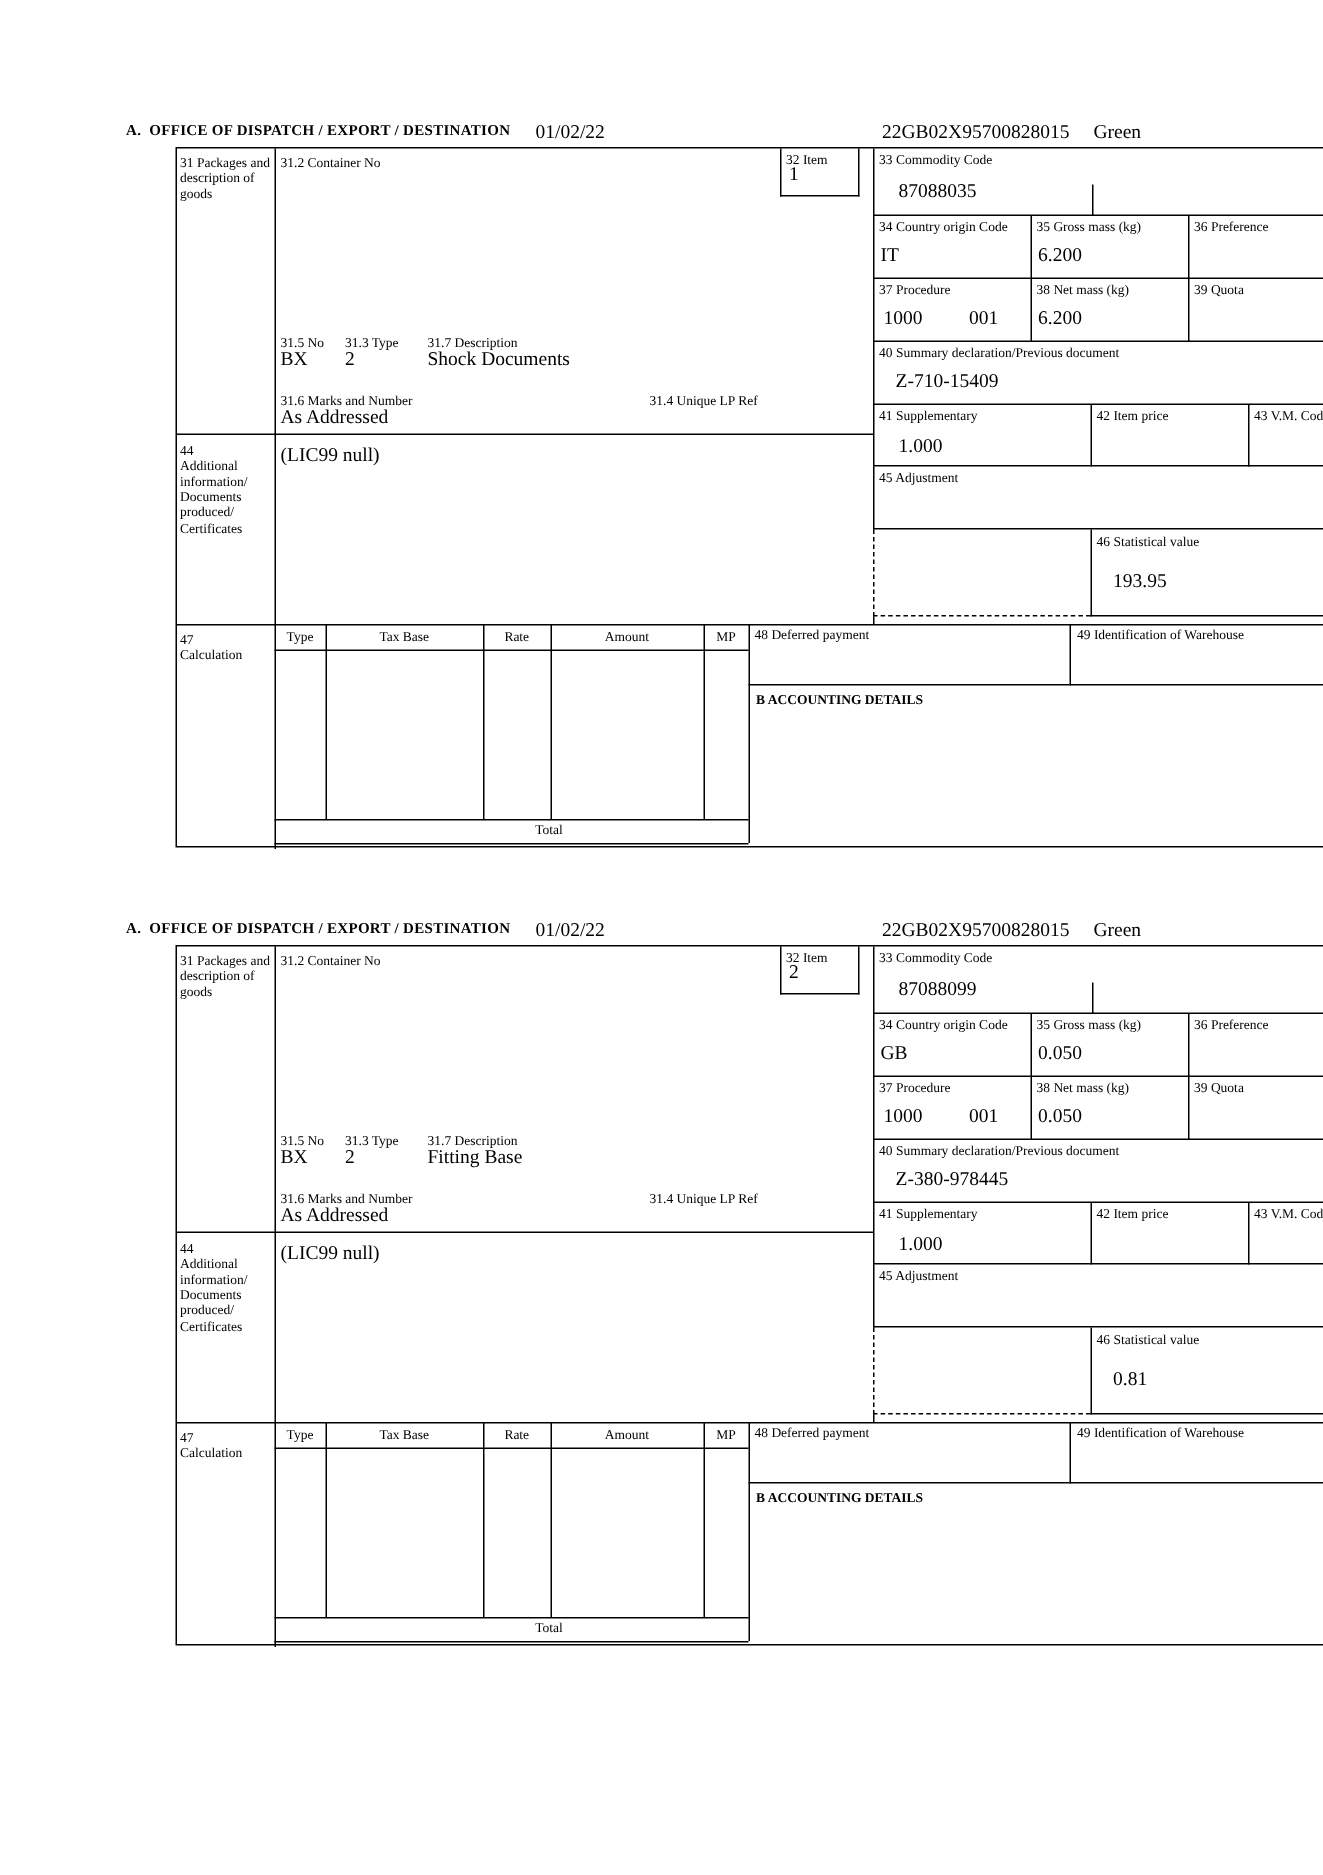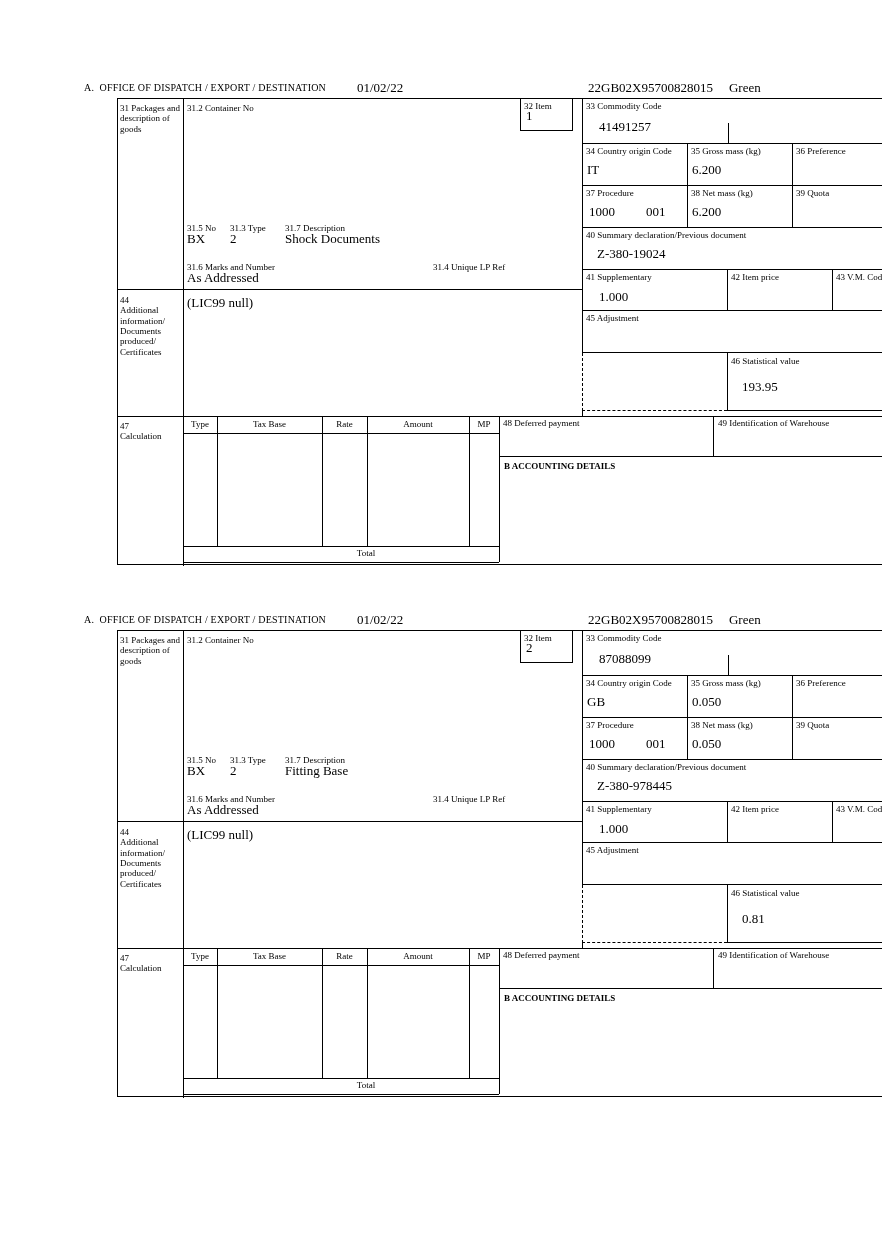--- a/index.html
+++ b/index.html
@@ -1,20 +1,20 @@
 <!DOCTYPE html>
 <html><head>
 <meta charset="utf-8">
 <style>
   * { box-sizing: border-box; }
   body { margin: 0; background: #ffffff; }
   .page { position: relative; width: 882px; height: 1250px; background: #fff;
           font-family: "Liberation Serif", "DejaVu Serif", serif; color: #000; overflow: hidden; }
   .block { position: absolute; left: 81px; width: 780px; height: 503px; }
-  .hdr-a { position: absolute; left: 3px; top: 2px; font-size: 10px; font-weight: normal;
+  .hdr-a { position: absolute; left: 3px; top: 2px; font-size: 10px; font-weight: bold;
            letter-spacing: .2px; white-space: pre; }
   .hdr-val { position: absolute; top: 0; font-size: 13px; white-space: pre; }
   .form { position: absolute; left: 0; top: 18px; width: 780px; height: 467px; border: 1px solid #000; margin-left: 36px; }
   .lbl { position: absolute; font-size: 9px; line-height: 1.15; }
   .val { position: absolute; font-size: 13px; line-height: 1.15; white-space: nowrap; }
   .vl  { position: absolute; width: 0; border-left: 1px solid #000; }
   .hl  { position: absolute; height: 0; border-top: 1px solid #000; }
   .vl.d { border-left-style: dashed; }
   .bx  { position: absolute; border-left: 1px solid #000; border-bottom: 1px solid #000; }
   .dashbx { position: absolute; border-left: 1px dashed #000; border-bottom: 1px dashed #000; }
@@ -59,21 +59,21 @@
       <div class="val" style="left:69px;top:133px">BX</div>
       <div class="val" style="left:112px;top:133px">2</div>
       <div class="val" style="left:167px;top:133px">Shock Documents</div>
       <div class="lbl" style="left:69px;top:163px">31.6 Marks and Number</div>
       <div class="lbl" style="left:315px;top:163px">31.4 Unique LP Ref</div>
       <div class="val" style="left:69px;top:172px">As Addressed</div>
       <div class="val" style="left:69px;top:197px">(LIC99 null)</div>
 
       <div class="bx" style="left:464px;top:0;width:316px;height:45px">
         <div class="lbl" style="left:3px;top:2px">33 Commodity Code</div>
-        <div class="val" style="left:16px;top:21px">41491257</div>
+        <div class="val" style="left:16px;top:21px">87088035</div>
         <div class="vl" style="left:145px;top:24px;height:21px"></div>
       </div>
       <div class="bx" style="left:464px;top:45px;width:105px;height:42px">
         <div class="lbl" style="left:3px;top:2px">34 Country origin Code</div>
         <div class="val" style="left:4px;top:19px">IT</div>
       </div>
       <div class="bx" style="left:569px;top:45px;width:105px;height:42px">
         <div class="lbl" style="left:3px;top:2px">35 Gross mass (kg)</div>
         <div class="val" style="left:4px;top:19px">6.200</div>
       </div>
@@ -87,21 +87,21 @@
       </div>
       <div class="bx" style="left:569px;top:87px;width:105px;height:42px">
         <div class="lbl" style="left:3px;top:2px">38 Net mass (kg)</div>
         <div class="val" style="left:4px;top:19px">6.200</div>
       </div>
       <div class="bx" style="left:674px;top:87px;width:106px;height:42px">
         <div class="lbl" style="left:3px;top:2px">39 Quota</div>
       </div>
       <div class="bx" style="left:464px;top:129px;width:316px;height:42px">
         <div class="lbl" style="left:3px;top:2px">40 Summary declaration/Previous document</div>
-        <div class="val" style="left:14px;top:19px">Z-380-19024</div>
+        <div class="val" style="left:14px;top:19px">Z-710-15409</div>
       </div>
       <div class="bx" style="left:464px;top:171px;width:145px;height:41px">
         <div class="lbl" style="left:3px;top:2px">41 Supplementary</div>
         <div class="val" style="left:16px;top:20px">1.000</div>
       </div>
       <div class="bx" style="left:609px;top:171px;width:105px;height:41px">
         <div class="lbl" style="left:3px;top:2px">42 Item price</div>
       </div>
       <div class="bx" style="left:714px;top:171px;width:66px;height:41px">
         <div class="lbl" style="left:3px;top:2px">43 V.M. Code</div>

